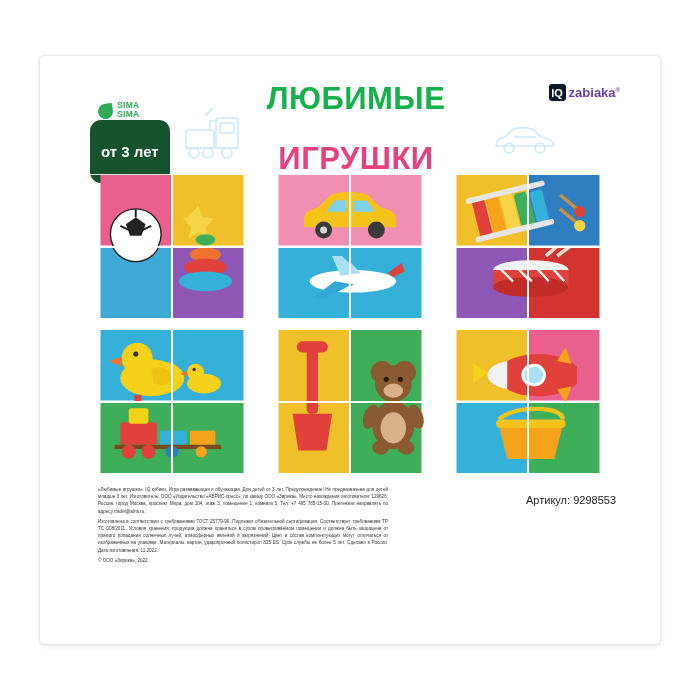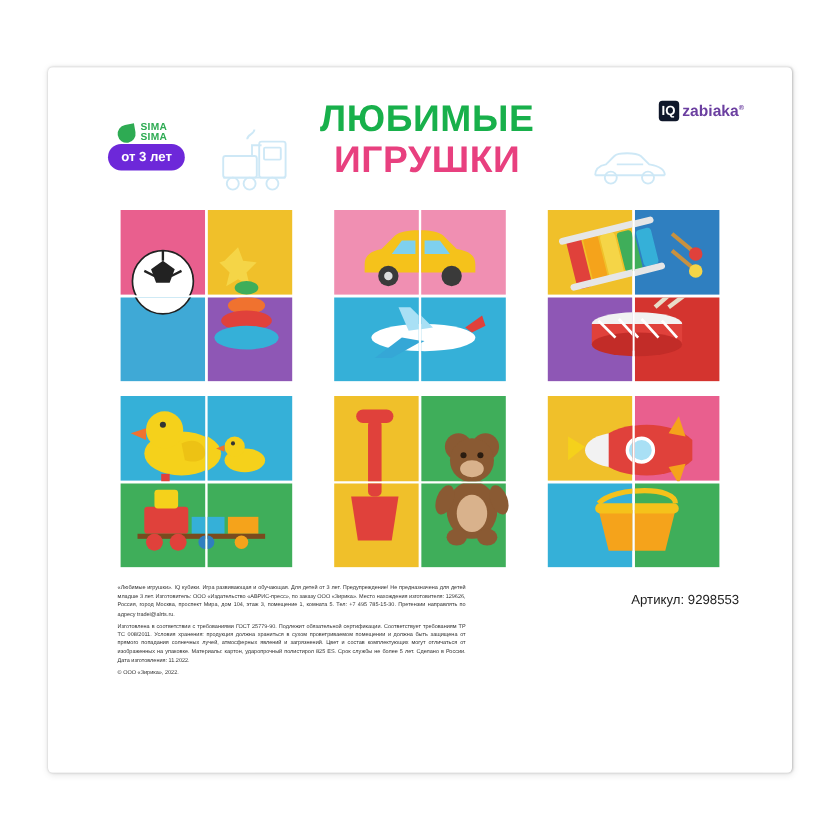--- a/index.html
+++ b/index.html
@@ -48,43 +48,43 @@
     font-size: 8.5px;
     font-weight: bold;
     color: #2eab53;
     line-height: 9px;
     letter-spacing: .3px;
   }
   .age-badge {
     position: absolute;
     left: 50px;
     top: 64px;
-    background: #6d28d9;
+    background: #14532d;
     color: #fff;
-    font-size: 11px;
+    font-size: 15px;
     font-weight: bold;
-    padding: 5px 11px;
+    padding: 23px 11px;
     border-radius: 11px;
     white-space: nowrap;
   }
   .title-block {
     position: absolute;
     left: 186px;
     top: 26px;
     width: 260px;
     text-align: center;
   }
   .title-line {
     font-size: 31px;
     font-weight: bold;
     line-height: 34px;
     letter-spacing: .5px;
   }
   .t-l1 { color: #18b04b; }
-  .t-l2 { color: #e8407f; }
+  .t-l2 { color: #e8407f; margin-top: 26px; }
   .iq-logo {
     position: absolute;
     right: 40px;
     top: 28px;
     display: flex;
     align-items: center;
     gap: 3px;
   }
   .iq-sq {
     width: 17px; height: 17px;

